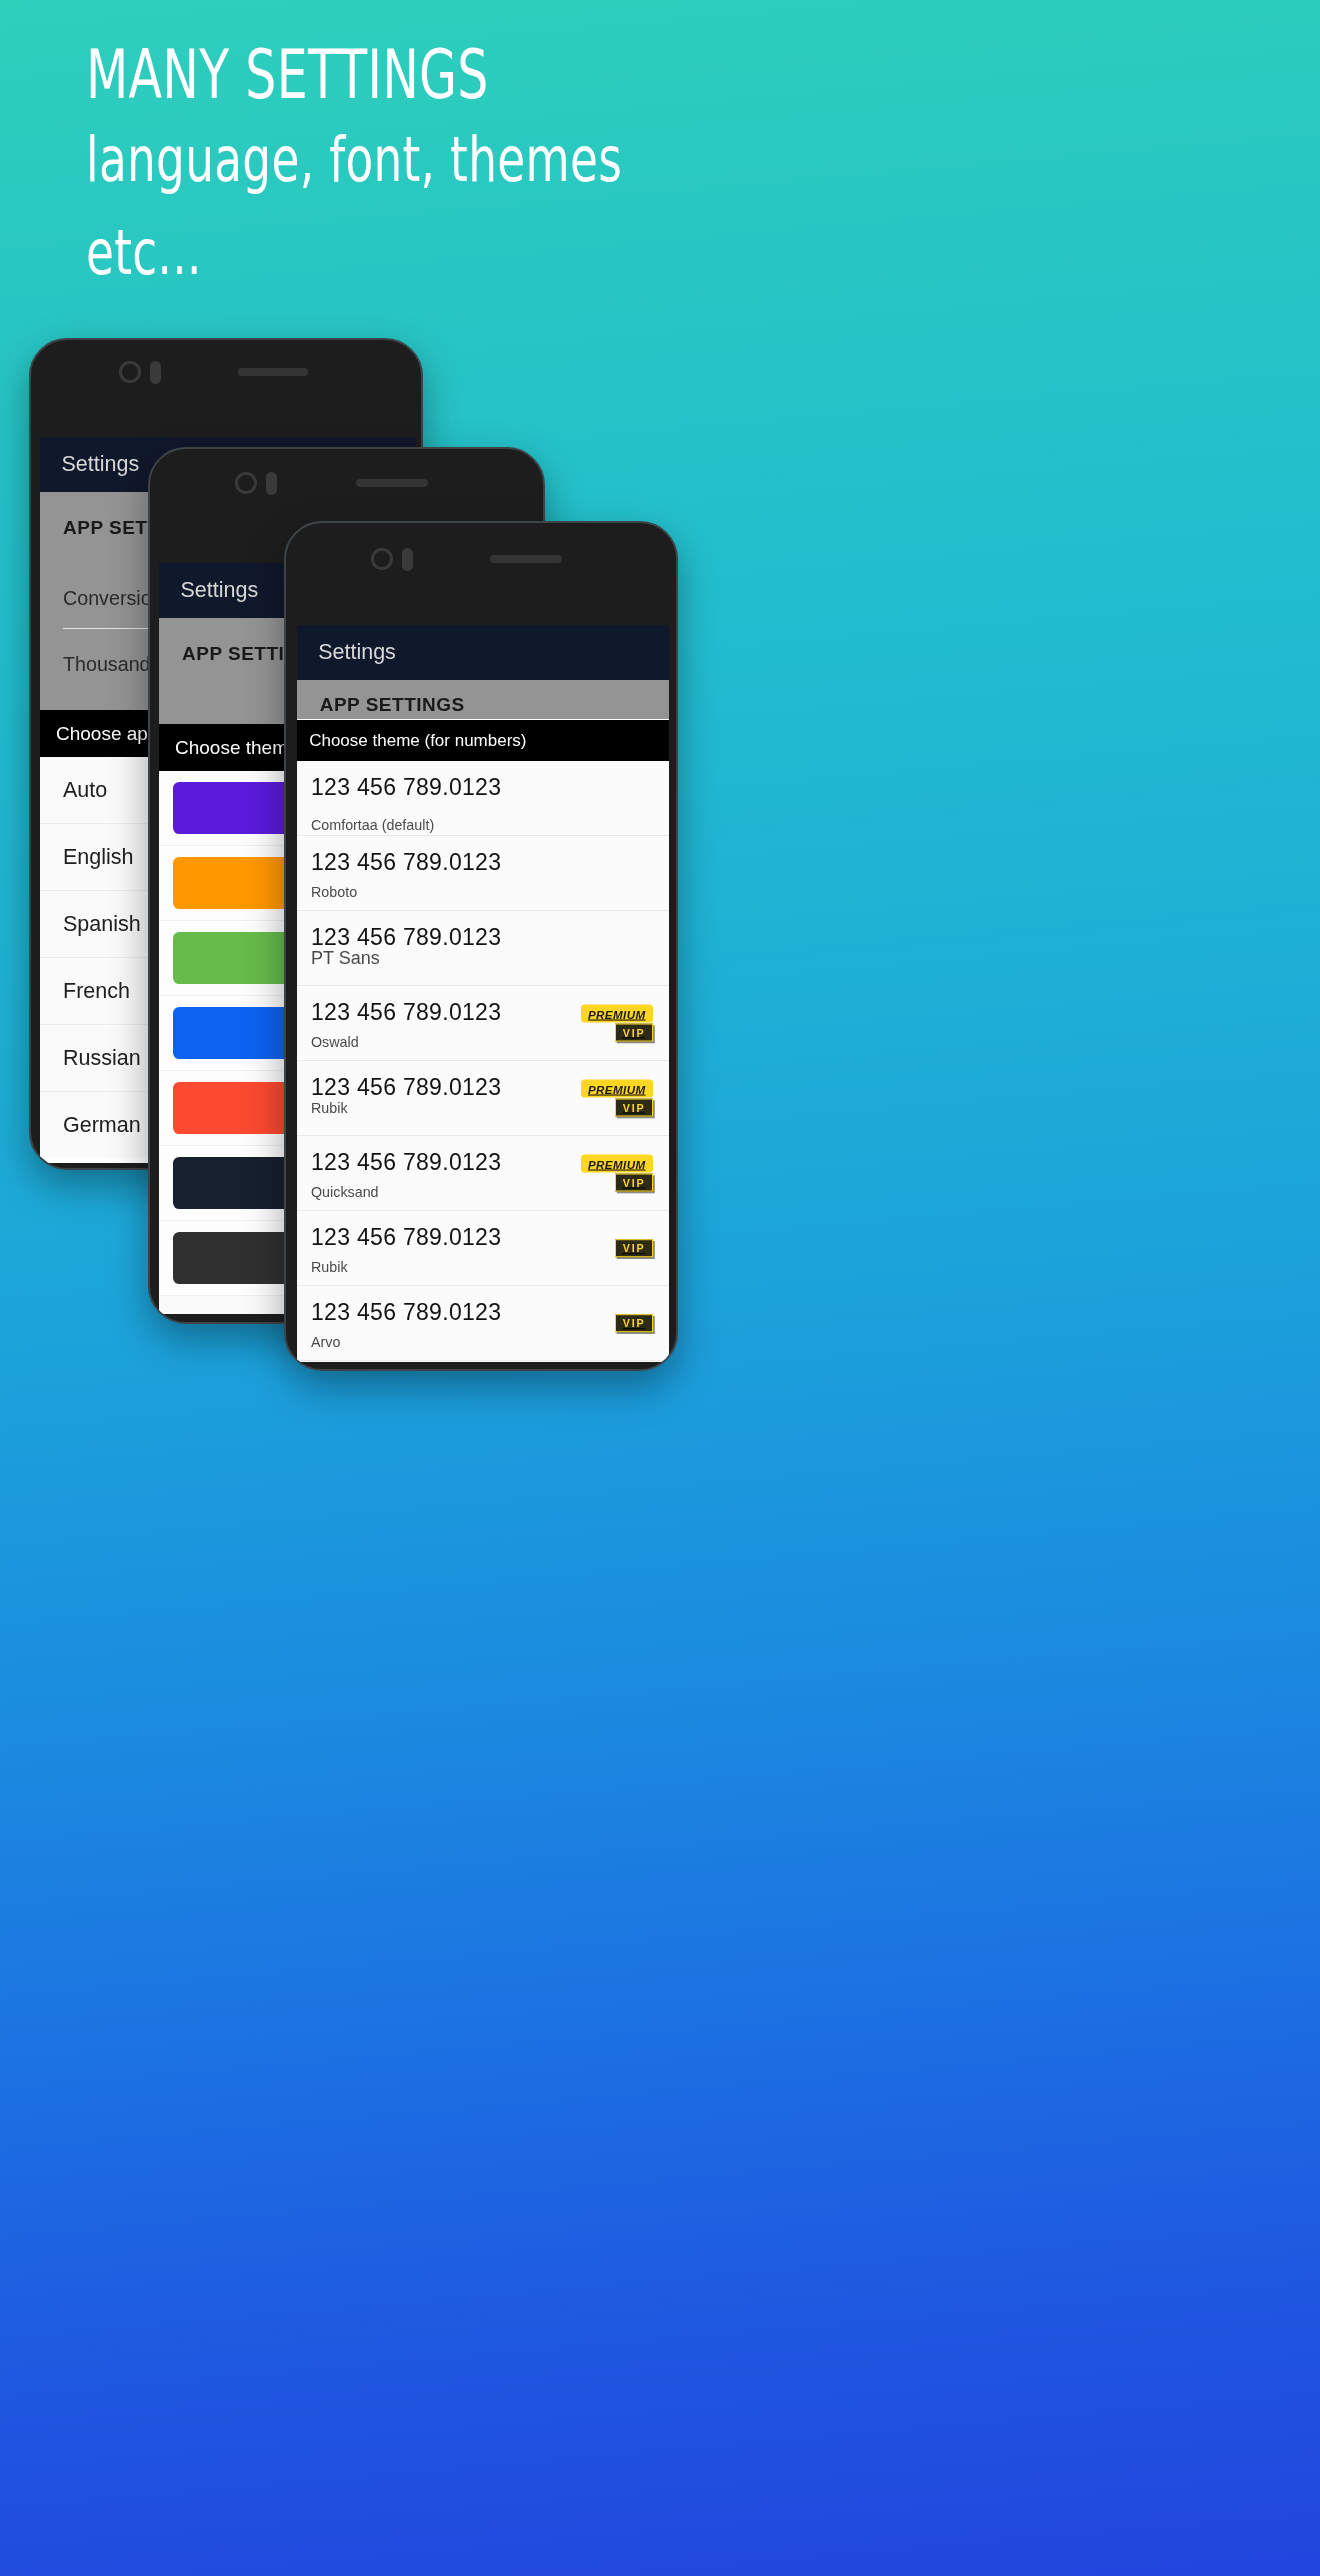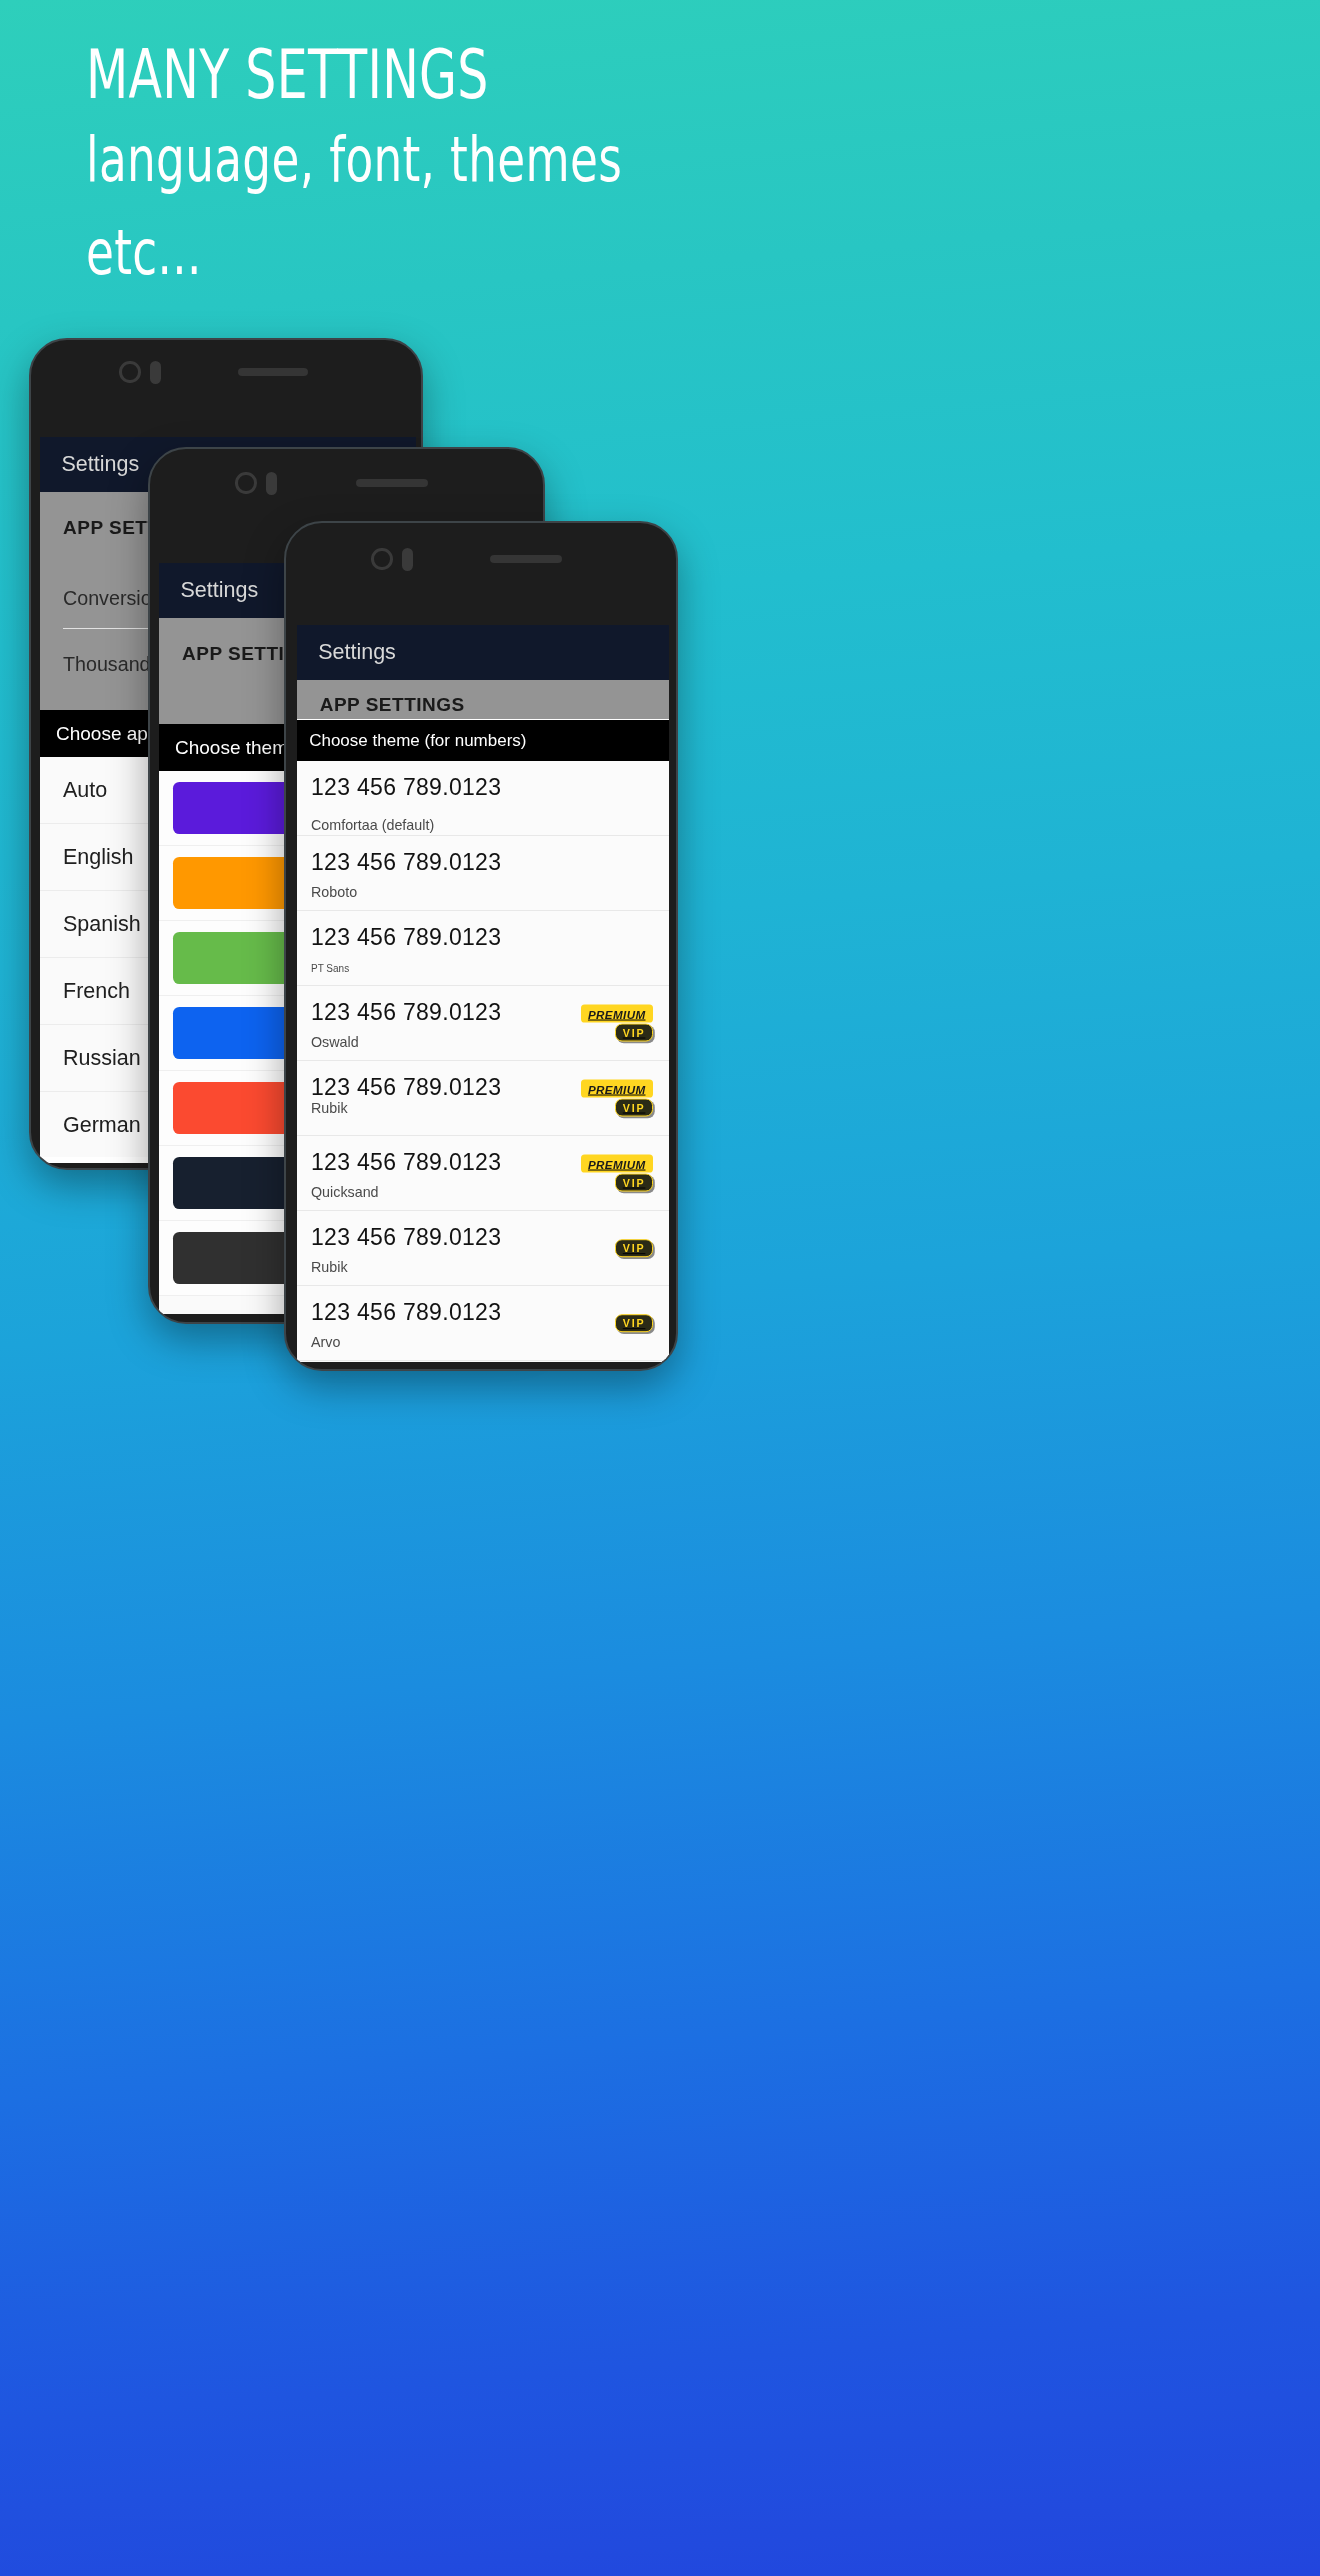--- a/index.html
+++ b/index.html
@@ -140,21 +140,21 @@
     border-radius: 3.6px;
   }
   .badge-vip {
     background: #2b2b16;
     color: #ffd621;
     border: 1.8px solid #ffd621;
     font-weight: bold;
     font-size: 10.7px;
     letter-spacing: 1.8px;
     padding: 1.8px 6.3px;
-    border-radius: 7px;
+    border-radius: 0;
     box-shadow: 1.8px 1.8px 0 rgba(0,0,0,0.45);
   }
 </style>
 </head>
 <body>
 
 <div class="headline">
   <div class="l1">MANY SETTINGS</div>
   <div class="l2">language, font, themes</div>
   <div class="l3">etc...</div>
@@ -285,21 +285,21 @@
           <div class="font-name" style="position:absolute; left:14.3px; top:56px; font-size:14.3px;">Comfortaa (default)</div>
         </div>
 
         <div class="font-row" style="height:75px;">
           <div class="font-sample" style="position:absolute; left:14.3px; top:12.5px; font-size:23px;">123 456 789.0123</div>
           <div class="font-name" style="position:absolute; left:14.3px; top:48px; font-size:14.3px;">Roboto</div>
         </div>
 
         <div class="font-row" style="height:75px;">
           <div class="font-sample" style="position:absolute; left:14.3px; top:12.5px; font-size:23px;">123 456 789.0123</div>
-          <div class="font-name" style="position:absolute; left:14.3px; top:52px; font-size:10px;">PT Sans</div>
+          <div class="font-name" style="position:absolute; left:14.3px; top:37px; font-size:18px;">PT Sans</div>
         </div>
 
         <div class="font-row" style="height:75px;">
           <div class="font-sample" style="position:absolute; left:14.3px; top:12.5px; font-size:23px;">123 456 789.0123</div>
           <div class="font-name" style="position:absolute; left:14.3px; top:48px; font-size:14.3px;">Oswald</div>
           <div class="badges">
             <span class="badge-premium">PREMIUM</span>
             <span class="badge-vip">VIP</span>
           </div>
         </div>

